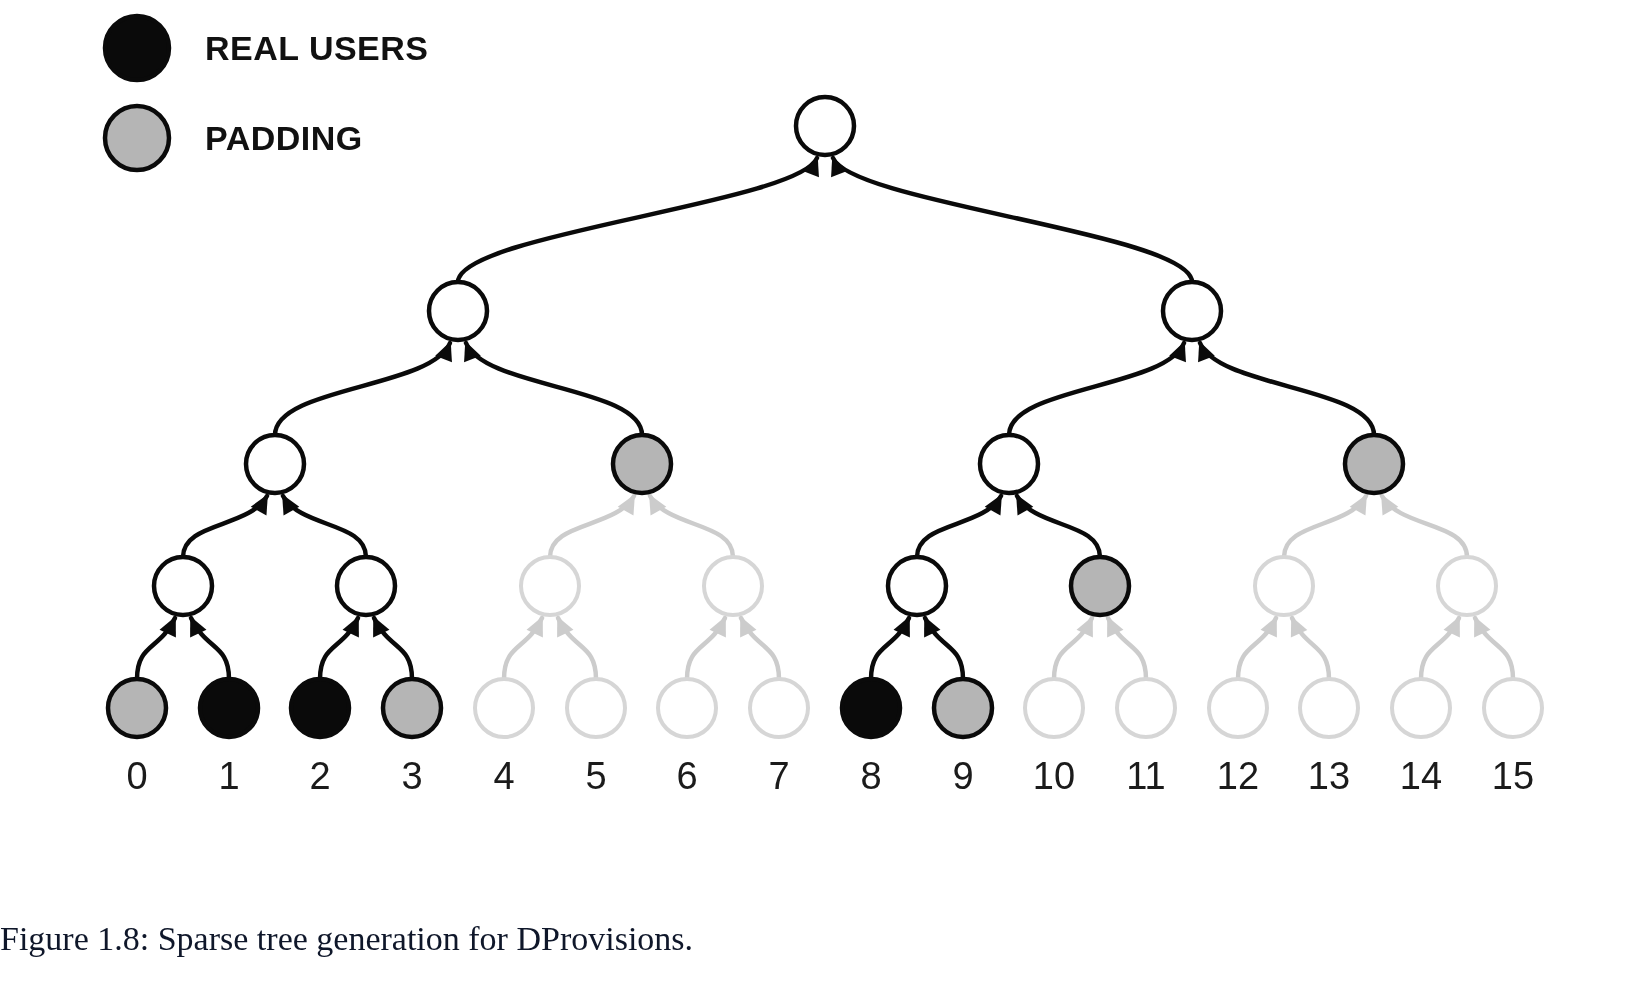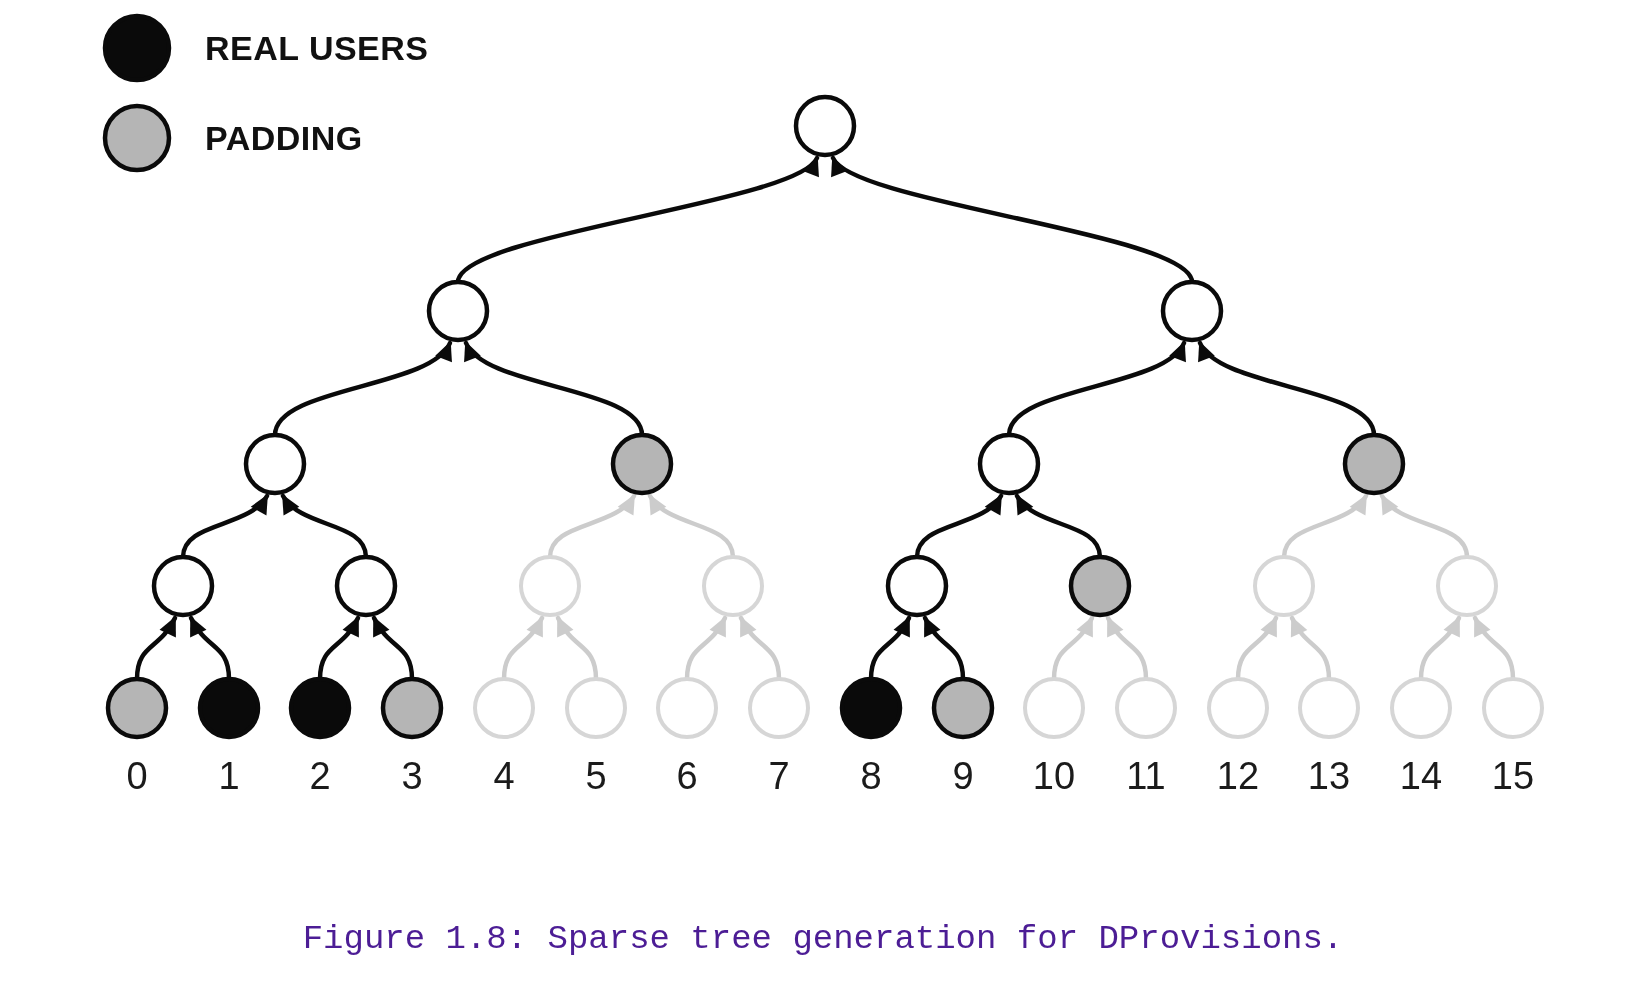--- a/index.html
+++ b/index.html
@@ -18,24 +18,24 @@
   #tree-svg {
     position: absolute;
     left: 0;
     top: 0;
   }
   #caption {
     position: absolute;
     left: 0;
     top: 920px;
     width: 1646px;
-    text-align: center;
-    font-family: Liberation Mono, monospace;
+    text-align: left;
+    font-family: Liberation Serif, serif;
     font-size: 34px;
-    color: #4c1d95;
+    color: #0f172a;
   }
 </style>
 </head>
 <body>
 
 <div id="page">
   <svg id="tree-svg" width="1646" height="840" viewBox="0 0 1646 840">
       <defs>
         <marker id="arrow-dark" viewBox="0 0 12 12" refX="10" refY="6" markerWidth="5" markerHeight="5" orient="auto">
           <path d="M0.8,1.2 L11,6 L0.8,10.8 Z" fill="#0a0a0a"></path>

